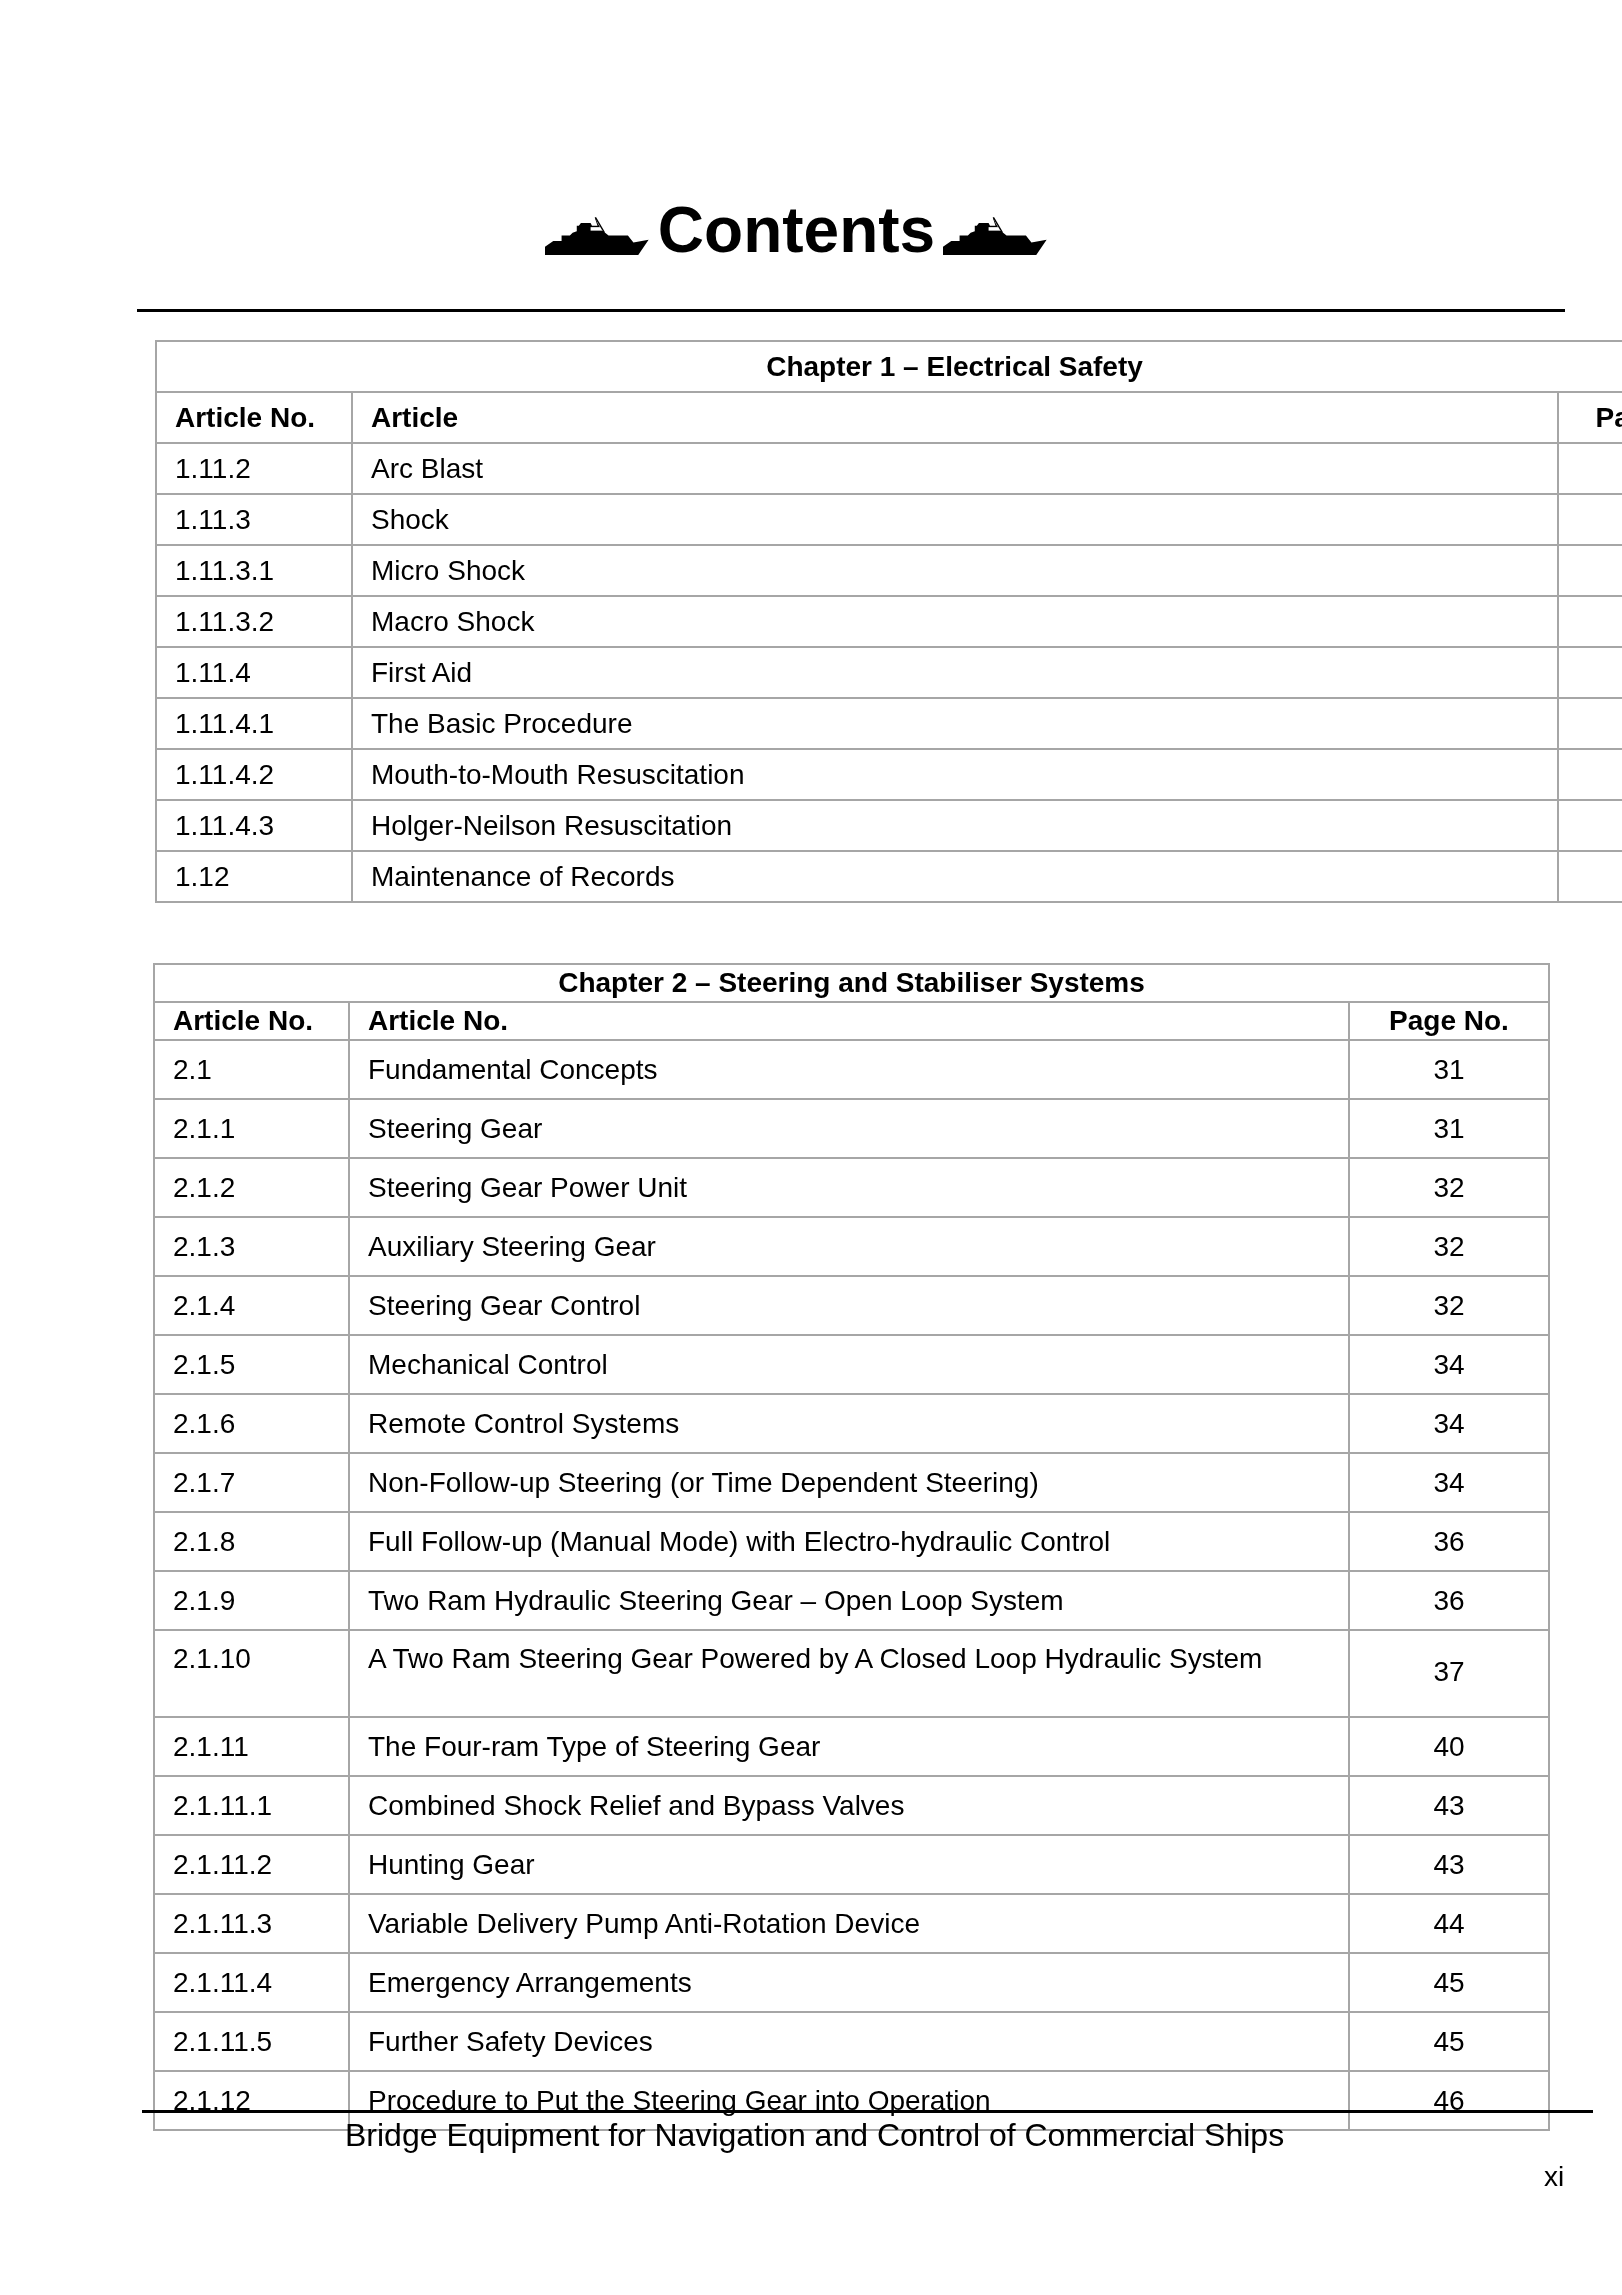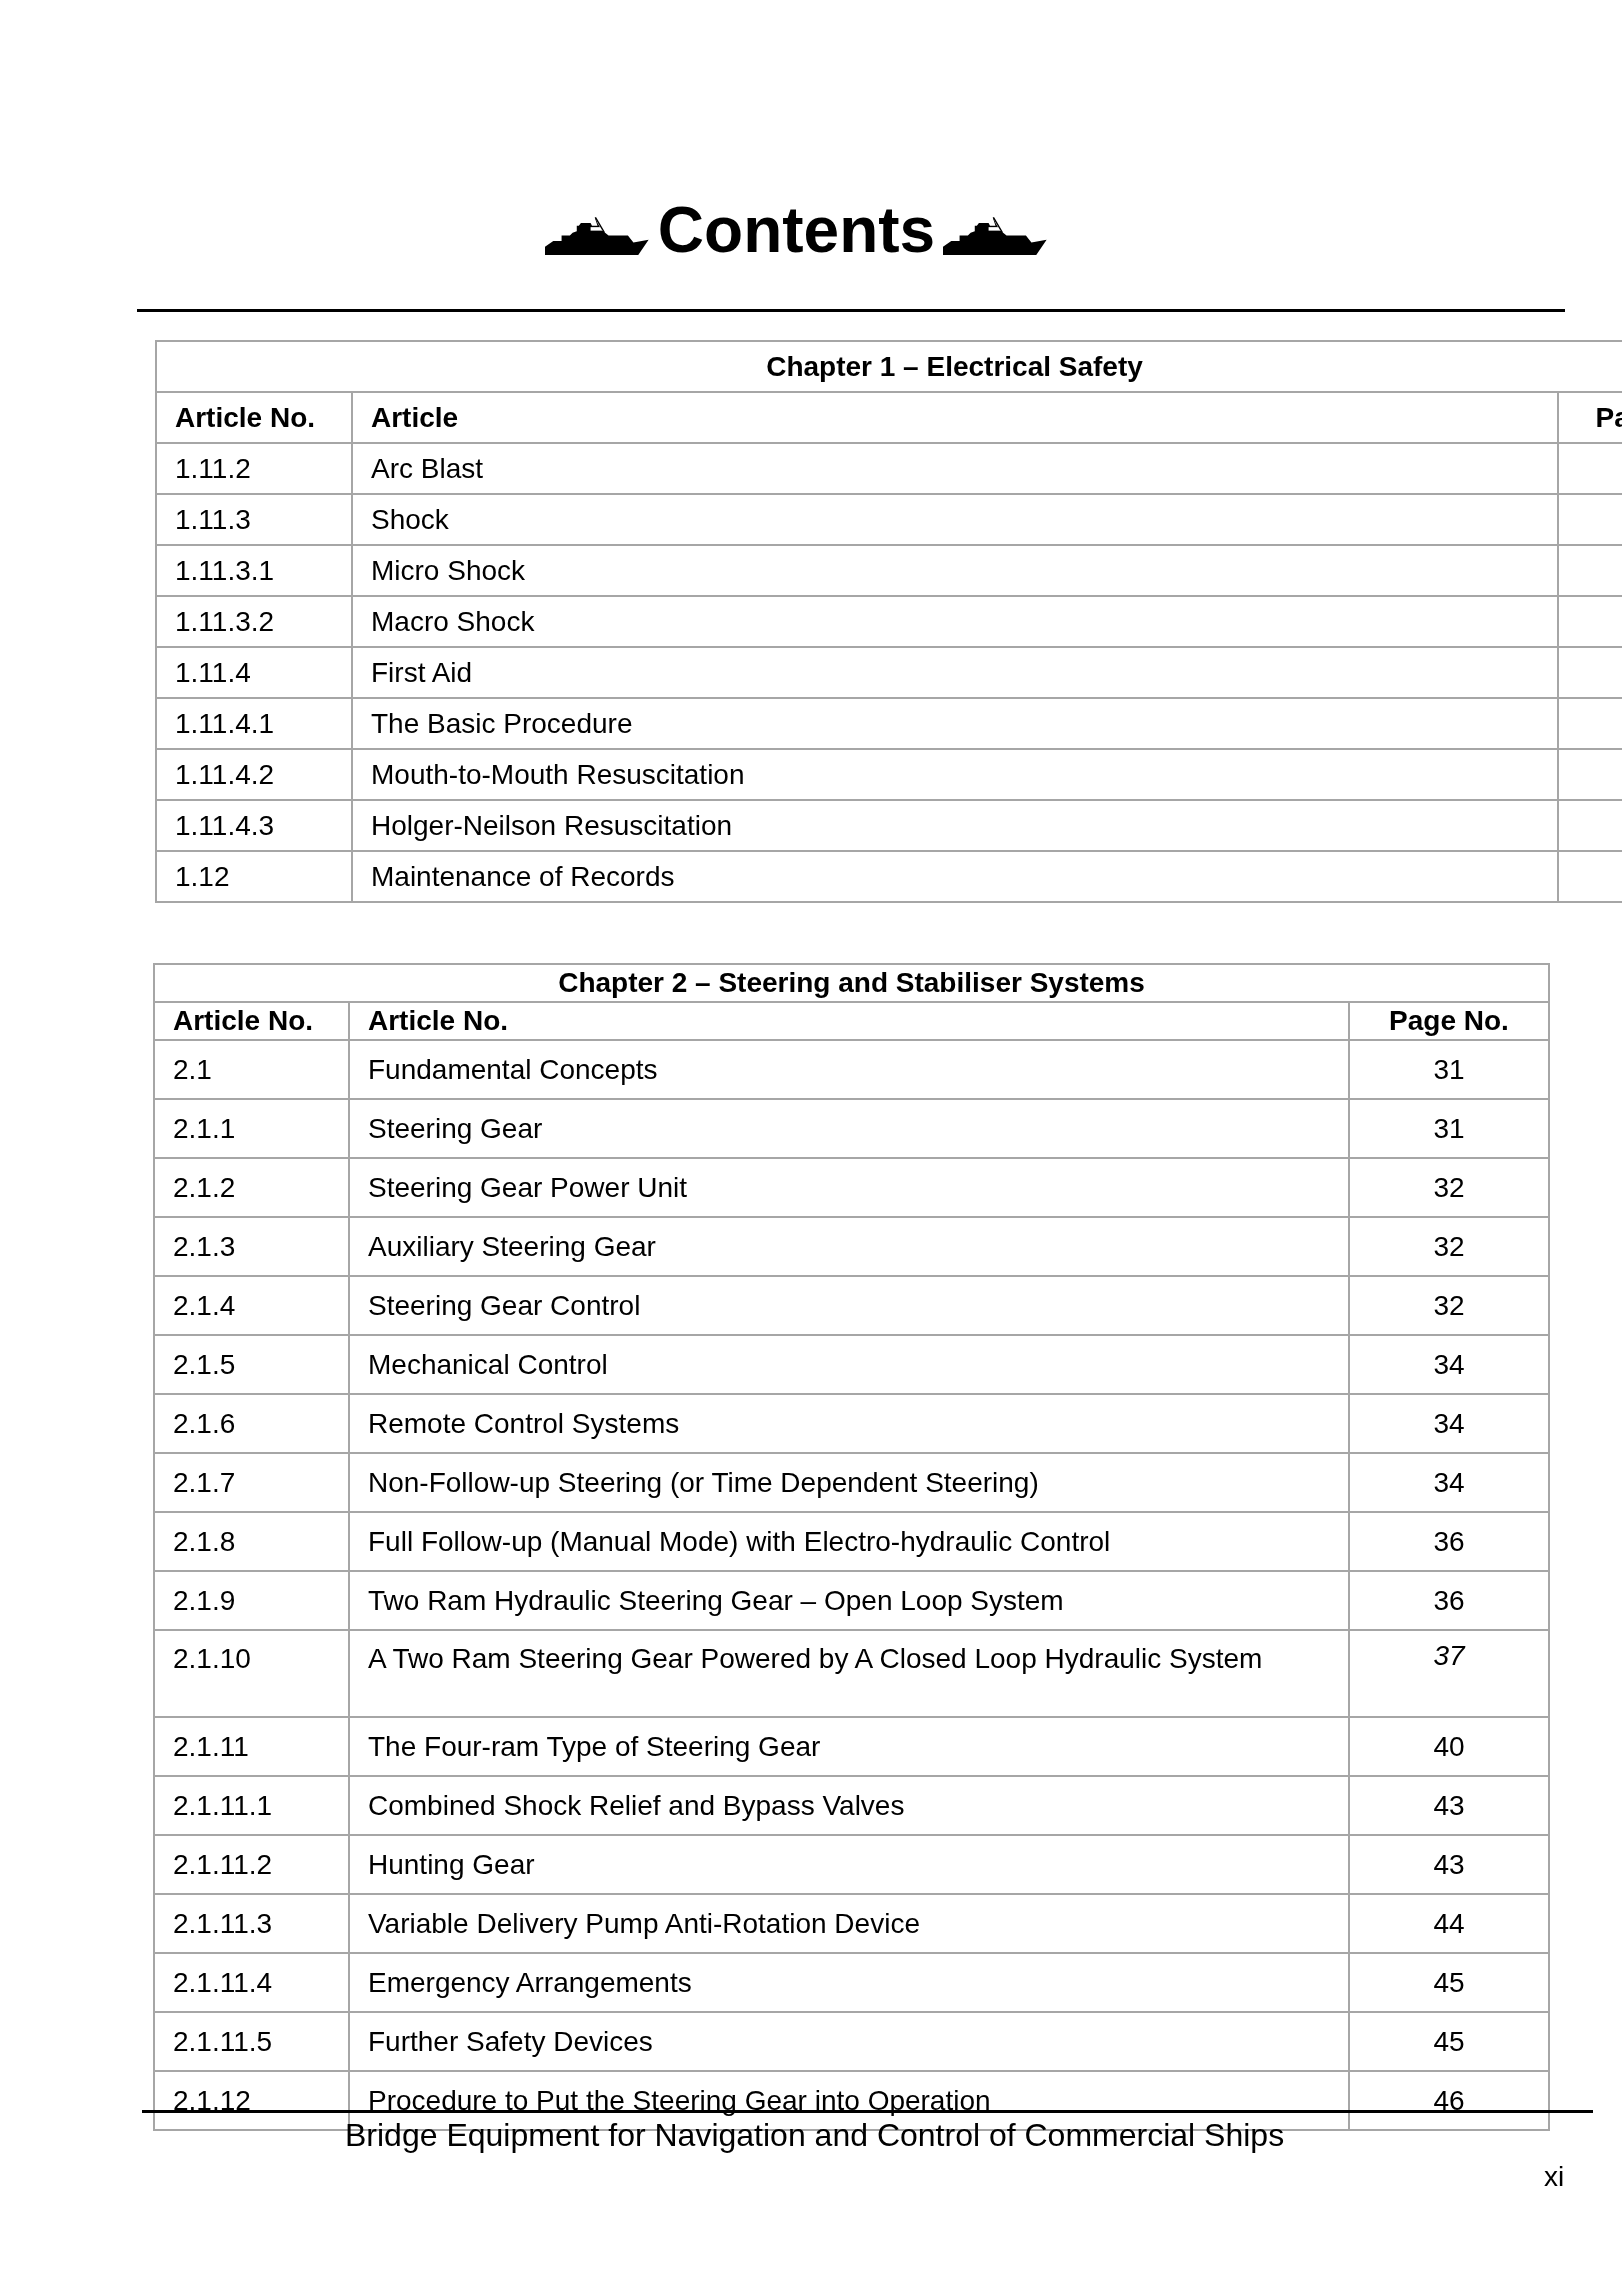--- a/index.html
+++ b/index.html
@@ -24,21 +24,21 @@
 
   #t1 { left: 155px; top: 340px; width: 1599px; }
   #t1 tr { height: 51px; }
   #t1 col.c1 { width: 196px; } #t1 col.c3 { width: 195px; }
 
   #t2 { left: 153px; top: 963px; width: 1397px; }
   #t2 tr.hdr { height: 38px; }
   #t2 tr.row { height: 59px; }
   #t2 tr.row.tall { height: 87px; }
   #t2 tr.row.tall td { vertical-align: top; padding-top: 9.7px; line-height: 1.25; }
-  #t2 tr.row.tall td.page { padding-top: 7px; font-style: italic; }
+  #t2 tr.row.tall td.page { padding-top: 23px; }
   #t2 col.c1 { width: 195px; } #t2 col.c3 { width: 200px; }
 
   .footer-rule { position: absolute; left: 142px; width: 1451px; top: 2110px; height: 2.8px; background: #000; }
   .footer-text { position: absolute; top: 2117px; left: 345px; font-size: 32px; letter-spacing: 0px; }
   .footer-page { position: absolute; top: 2117px; left: 1544px; font-size: 28px; margin-top: 44px; }
 </style>
 </head>
 <body>
 
 <div class="title-wrap">

